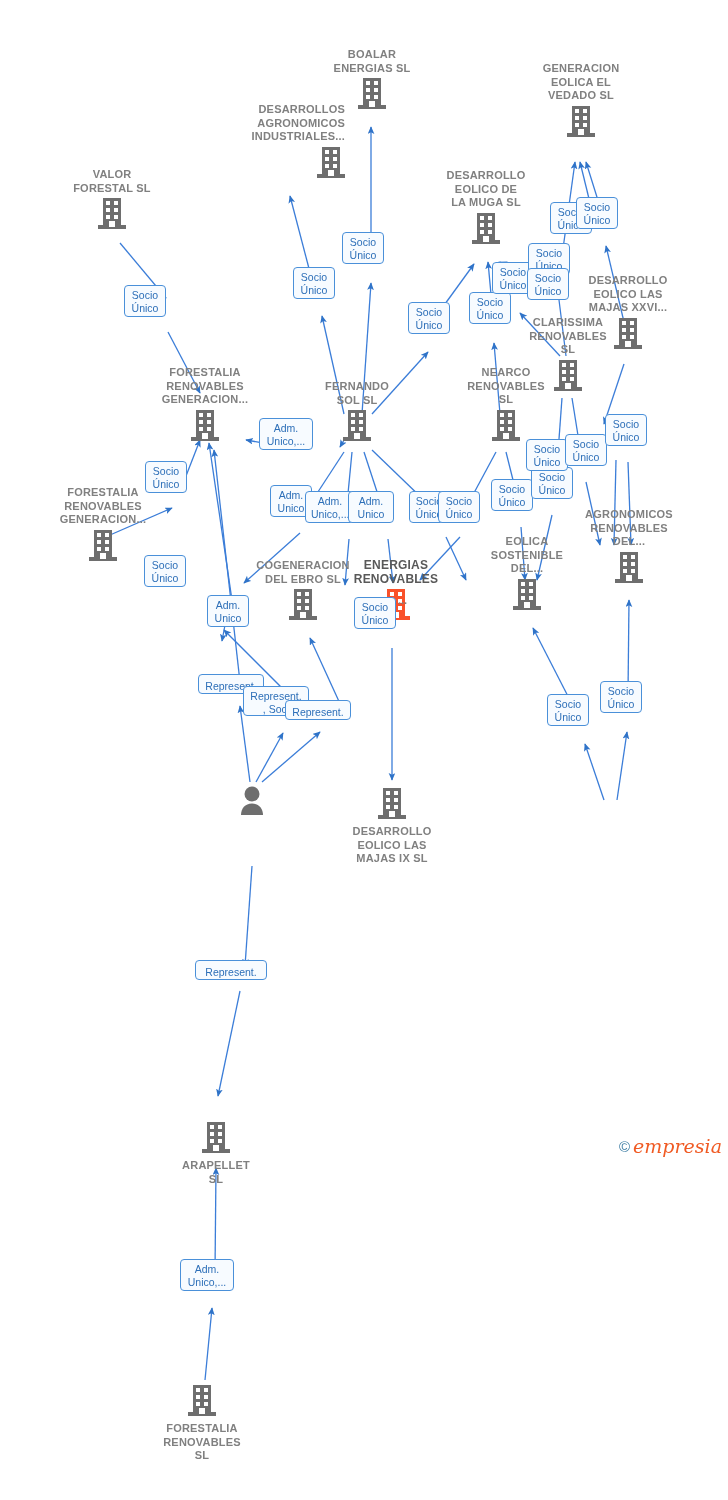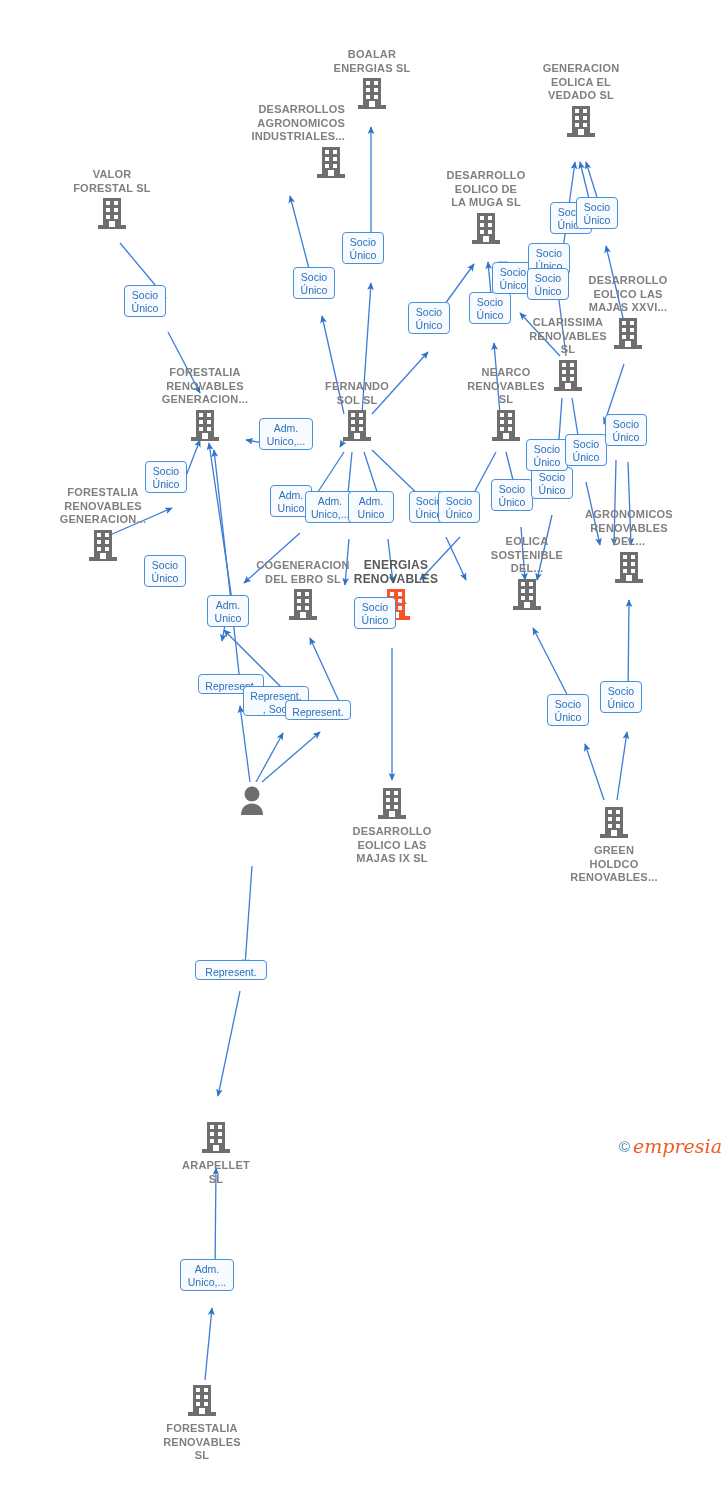--- a/index.html
+++ b/index.html
@@ -507,42 +507,20 @@
             <rect x="16" y="19" width="4" height="4"></rect>
             <rect x="11" y="25" width="6" height="6"></rect>
           </g>
         </svg>
     </span>
     <span class="lbl">DESARROLLO
 EOLICO LAS
 MAJAS IX  SL</span>
   </div>
 
-  <div class="node label-below" style="left:614px;top:805px;">
-    <span class="ico">
-      <svg width="28" height="34" viewBox="0 0 28 34">
-          <g fill="#6e6e6e">
-            <rect x="5" y="2" width="18" height="28"></rect>
-            <rect x="0" y="29" width="28" height="4"></rect>
-          </g>
-          <g fill="#fff">
-            <rect x="8" y="5" width="4" height="4"></rect>
-            <rect x="16" y="5" width="4" height="4"></rect>
-            <rect x="8" y="12" width="4" height="4"></rect>
-            <rect x="16" y="12" width="4" height="4"></rect>
-            <rect x="8" y="19" width="4" height="4"></rect>
-            <rect x="16" y="19" width="4" height="4"></rect>
-            <rect x="11" y="25" width="6" height="6"></rect>
-          </g>
-        </svg>
-    </span>
-    <span class="lbl">GREEN
-HOLDCO
-RENOVABLES...</span>
-  </div>
 
   <div class="node label-below" style="left:216px;top:1120px;">
     <span class="ico">
       <svg width="28" height="34" viewBox="0 0 28 34">
           <g fill="#6e6e6e">
             <rect x="5" y="2" width="18" height="28"></rect>
             <rect x="0" y="29" width="28" height="4"></rect>
           </g>
           <g fill="#fff">
             <rect x="8" y="5" width="4" height="4"></rect>

